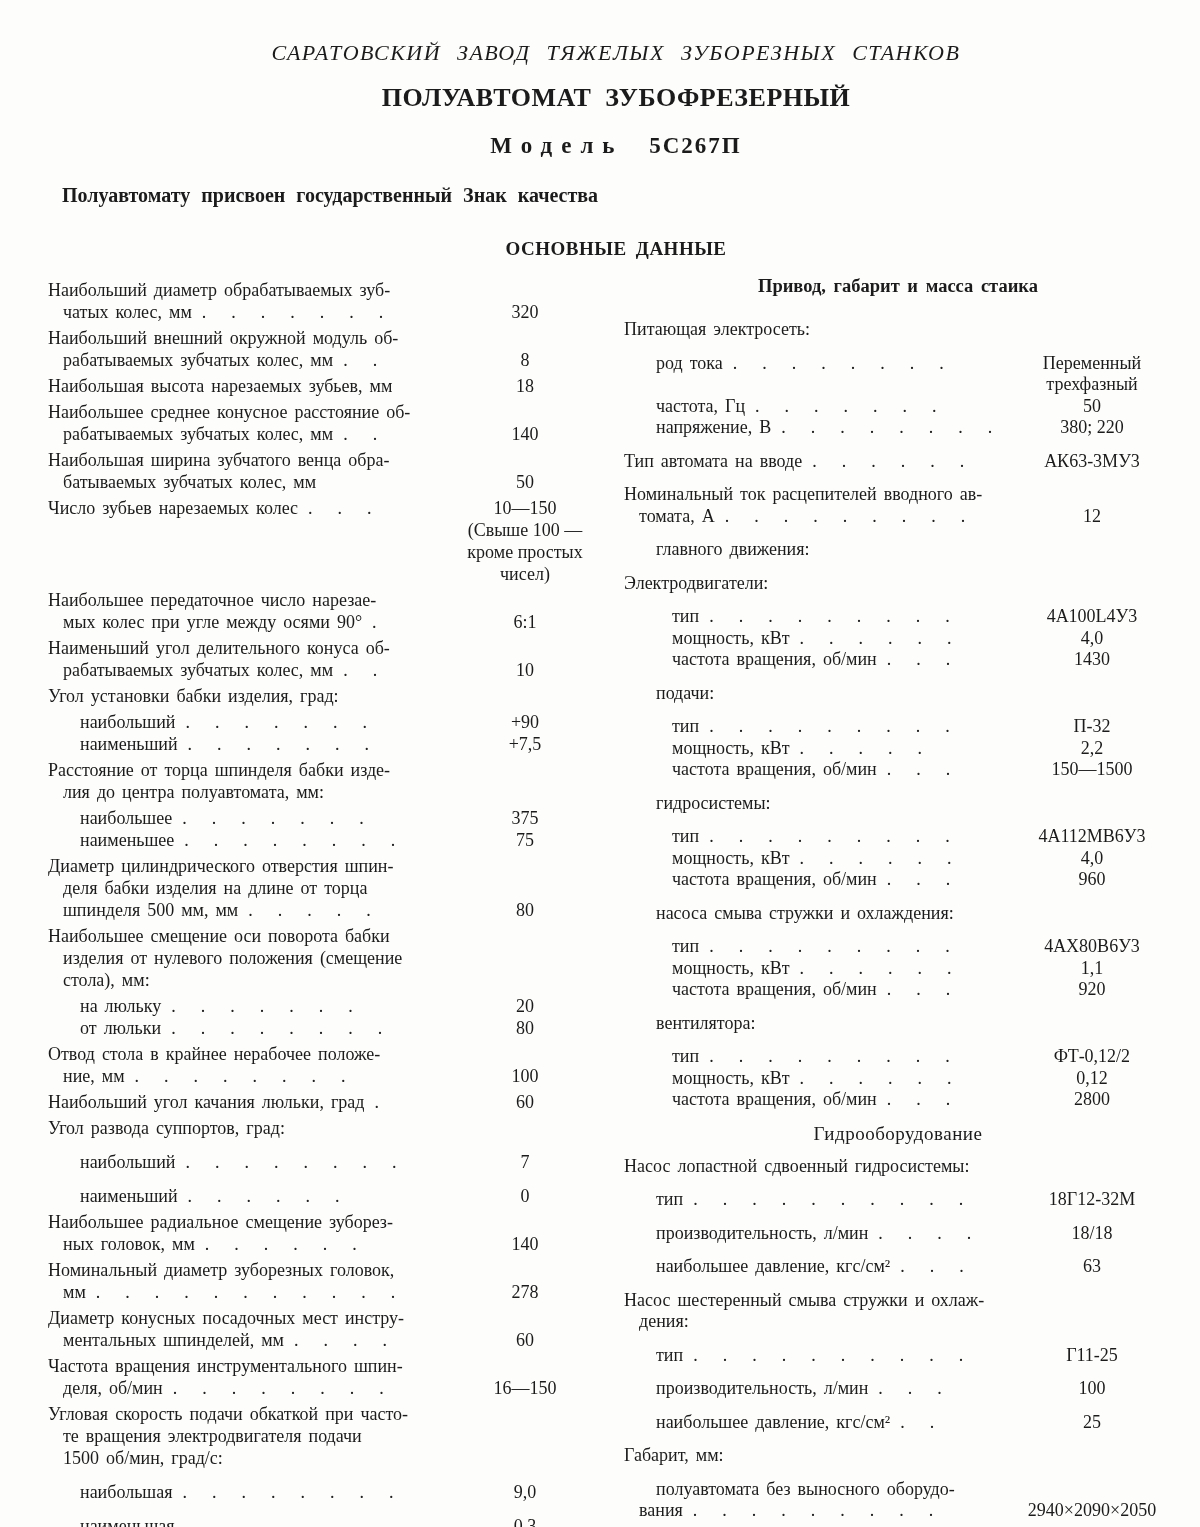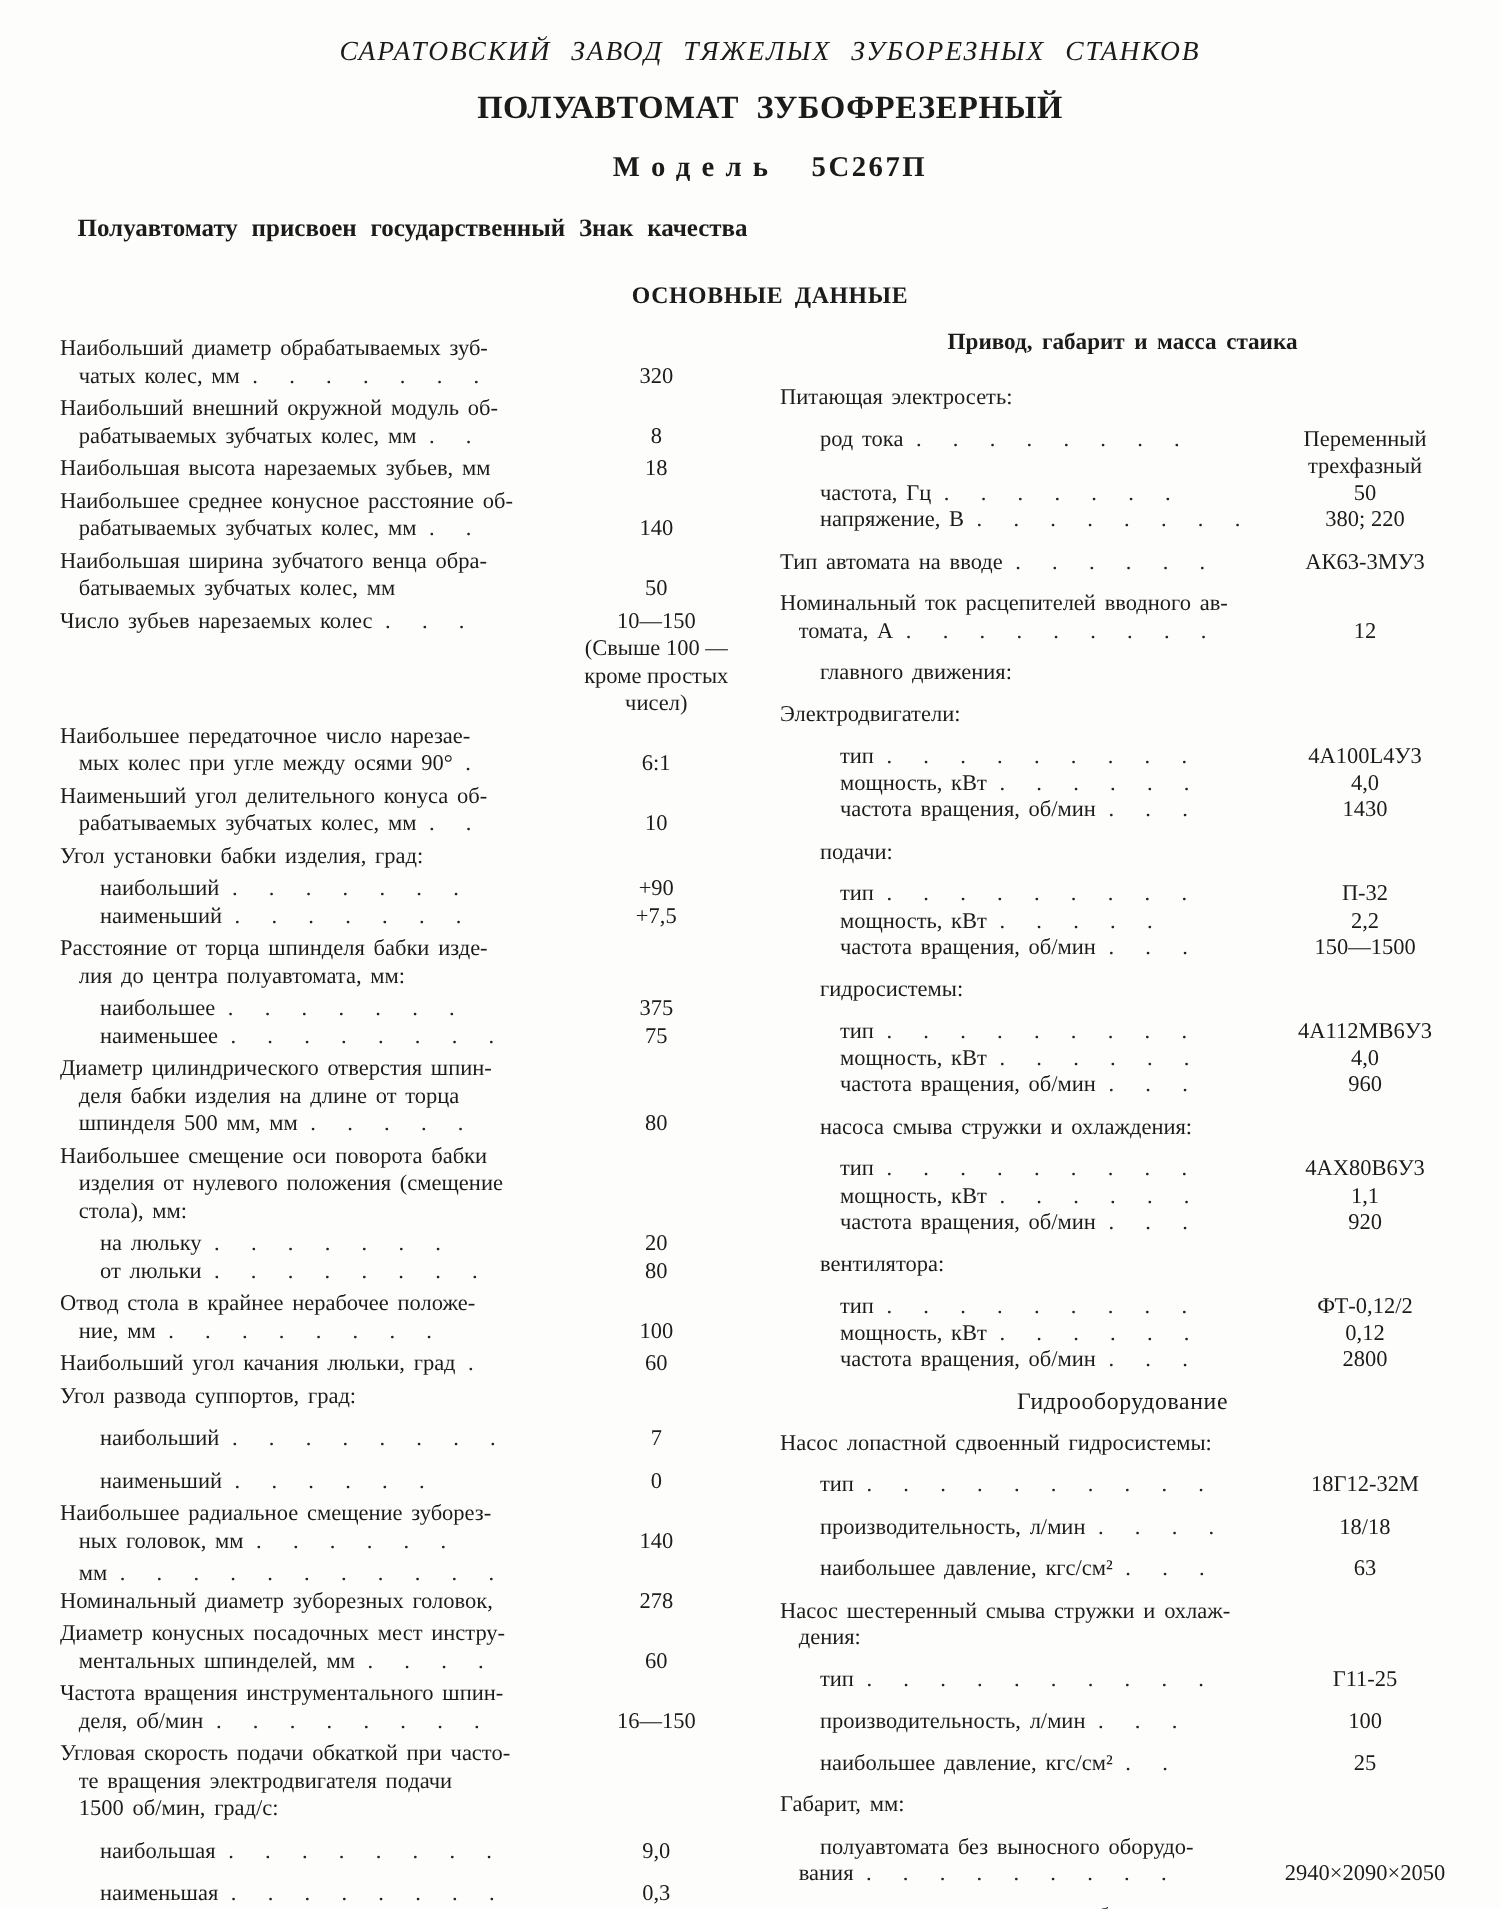--- a/index.html
+++ b/index.html
@@ -4,21 +4,21 @@
 <style>
   html,body{margin:0;padding:0;}
   body{
     width:1200px;height:1527px;
     background:#fdfdfb;
     color:#1b1b1b;
     font-family:"Liberation Serif","DejaVu Serif",serif;
     font-size:18px;
     -webkit-font-smoothing:antialiased;
   }
-  .page{position:relative;width:1200px;height:1527px;overflow:hidden;box-sizing:border-box;padding:28px 30px 0 48px;}
+  .page{position:relative;width:1200px;height:1527px;overflow:hidden;box-sizing:border-box;padding:40px 30px 0 48px;}
 
   
   .h-factory{
     text-align:center;font-style:italic;font-size:22px;
     letter-spacing:1.5px;word-spacing:9px;white-space:nowrap;
     padding-left:14px;
   }
   .h-title{
     text-align:center;font-weight:700;font-size:26px;
     letter-spacing:.5px;word-spacing:7px;margin-top:17px;white-space:nowrap;padding-left:14px;
@@ -280,22 +280,22 @@
           <div class="lbl">
             <div class="ln">Наибольшее радиальное смещение зуборез-</div>
             <div class="ln cont">ных головок, мм<span class="leader">.  .  .  .  .  .</span></div>
           </div>
           <div class="val">
             <div class="vl">140</div>
           </div>
         </div>
         <div class="row ind0">
           <div class="lbl">
+            <div class="ln">Номинальный диаметр зуборезных головок,</div>
             <div class="ln cont">мм<span class="leader">.  .  .  .  .  .  .  .  .  .  .</span></div>
-            <div class="ln">Номинальный диаметр зуборезных головок,</div>
           </div>
           <div class="val">
             <div class="vl">278</div>
           </div>
         </div>
         <div class="row ind0">
           <div class="lbl">
             <div class="ln">Диаметр конусных посадочных мест инстру-</div>
             <div class="ln cont">ментальных шпинделей, мм<span class="leader">.  .  .  .</span></div>
           </div>

